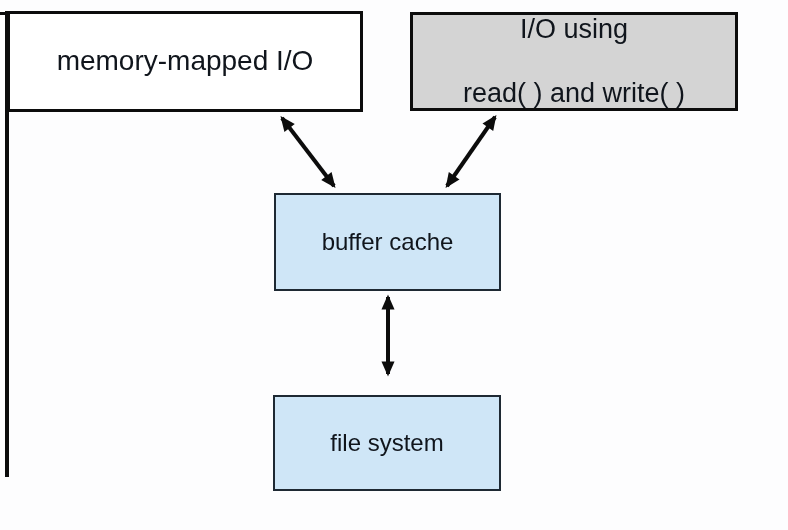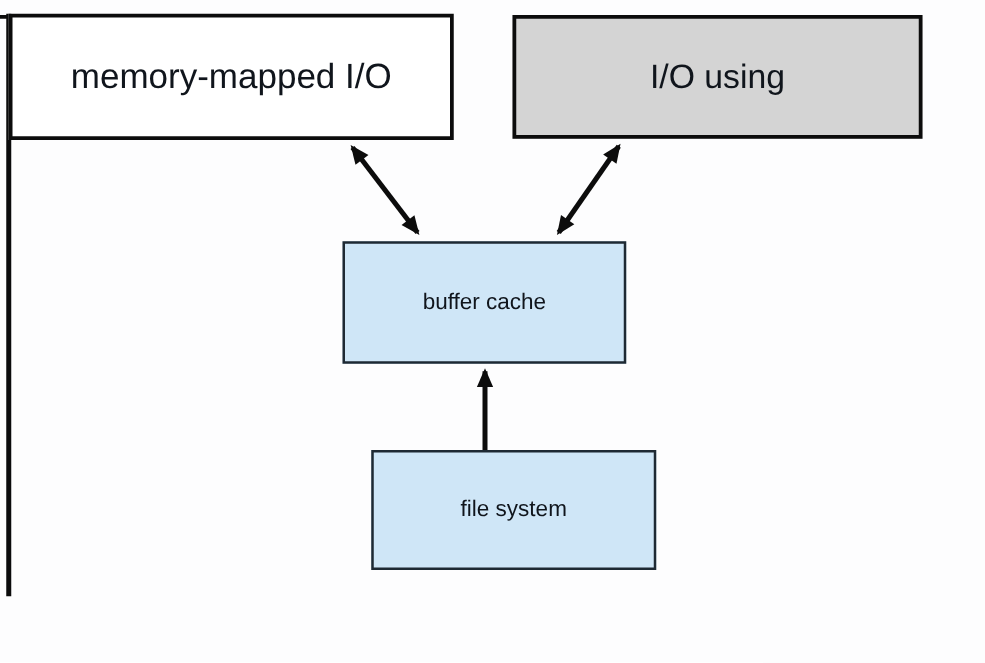--- a/index.html
+++ b/index.html
@@ -51,29 +51,29 @@
     left: 410px; top: 12px;
     width: 328px; height: 99px;
     background: var(--box-gray, #d4d4d4);
     border: 3px solid var(--line, #0c0c0c);
     font-size: 27px;
     gap: 28px;
   }
   .box-blue {
     background: var(--box-blue, #cfe6f7);
     border: 2px solid var(--box-border-blue, #1e2933);
-    font-size: 18px;
+    font-size: 24px;
   }
   .box-buffer {
     left: 274px; top: 193px;
     width: 227px; height: 98px;
   }
   .box-file {
-    left: 273px; top: 360px;
-    width: 228px; height: 96px; margin-left: 24px;
+    left: 273px; top: 395px;
+    width: 228px; height: 96px;
   }
   .arrows-layer {
     position: absolute;
     left: 0; top: 0;
     pointer-events: none;
   }
   .arrow-line {
     stroke: var(--line, #0c0c0c);
     stroke-width: 4;
   }
@@ -99,20 +99,21 @@
     <line class="arrow-line" x1="495" y1="117" x2="447" y2="186" marker-start="url(#ah)" marker-end="url(#ah)"></line>
     <line class="arrow-line" x1="388" y1="297" x2="388" y2="374" marker-start="url(#ah)" marker-end="url(#ah)"></line>
   </svg>
 
   <div class="box box-memory">
     <span>memory-mapped I/O</span>
   </div>
 
   <div class="box box-io">
     <span>I/O using</span>
+    <span>read( ) and write( )</span>
   </div>
 
   <div class="box box-blue box-buffer">
     <span>buffer cache</span>
   </div>
 
   <div class="box box-blue box-file">
     <span>file system</span>
   </div>
 

